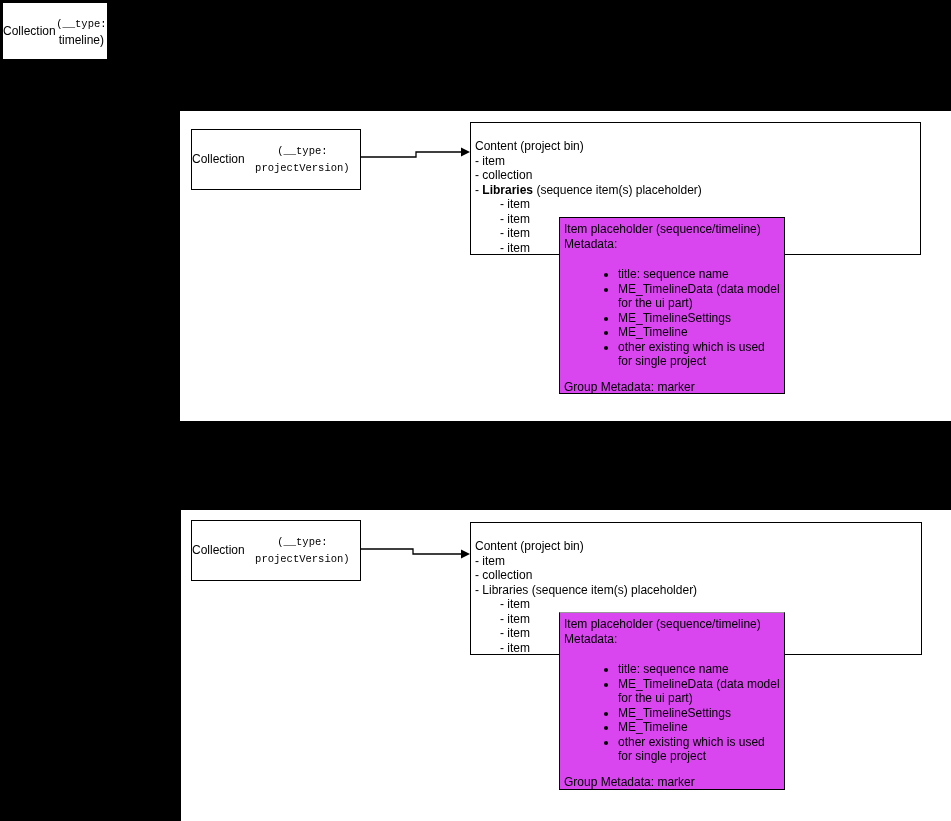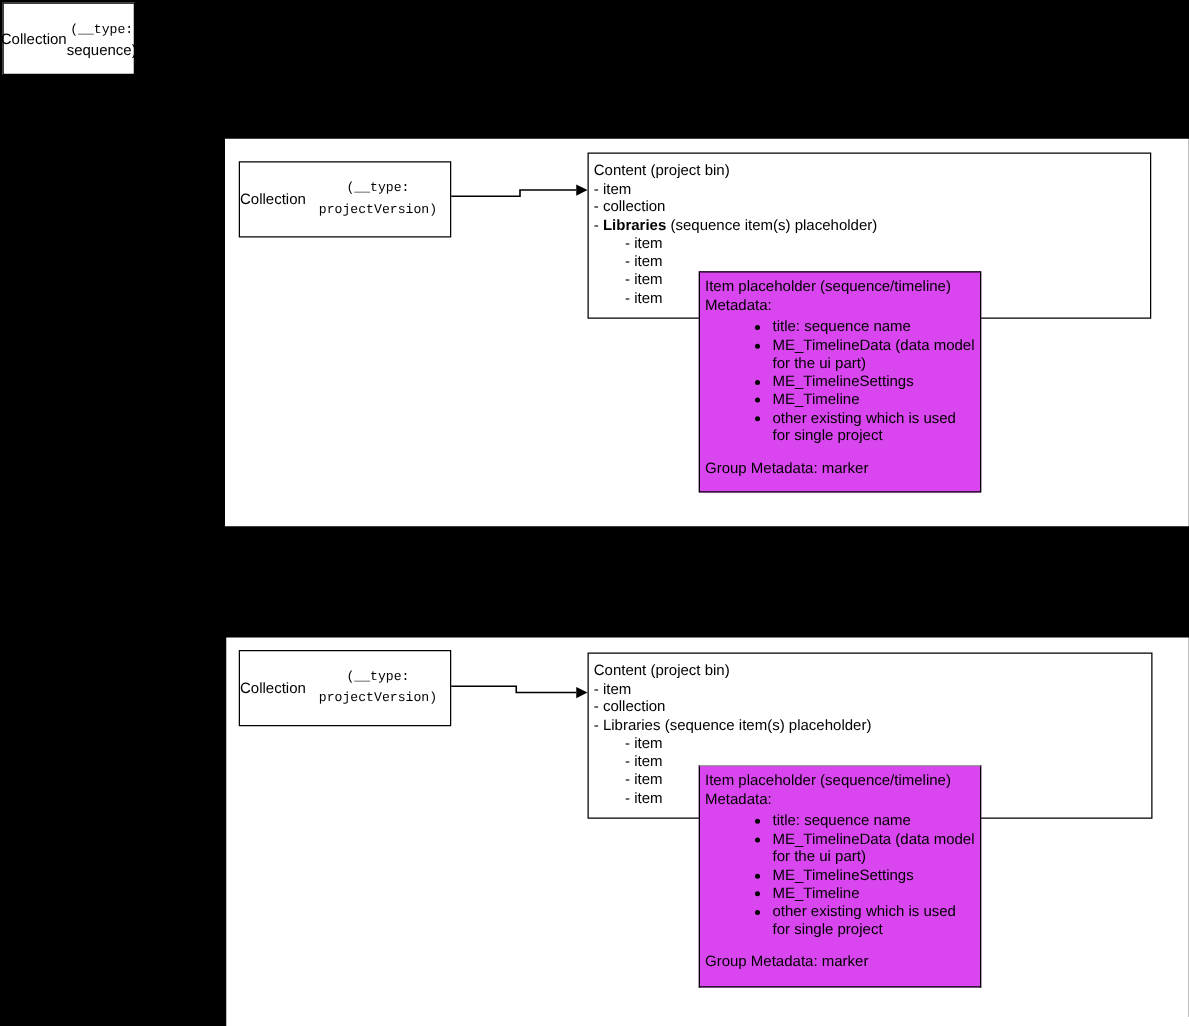--- a/index.html
+++ b/index.html
@@ -33,48 +33,48 @@
   .project-box { left: 2px; top: 2px; width: 106px; height: 58px; line-height: 16px; }
 
   .collection-box { width: 170px; height: 61px; }
   .p1 .collection-box { left: 11px; top: 18px; }
   .p2 .collection-box { left: 10px; top: 10px; }
 
   .content-box {
     position: absolute;
     background: #ffffff;
     border: 1px solid #000000;
-    padding: 6px 4px 0 4px;
+    padding: 16px 4px 0 4px;
     line-height: 14.5px;
   }
   .p1 .content-box { left: 290px; top: 11px; width: 451px; height: 133px; }
   .p2 .content-box { left: 289px; top: 12px; width: 452px; height: 133px; }
   .content-box .sub { padding-left: 25px; }
 
   .placeholder-box {
     position: absolute;
     background: #d946ef;
     border: 1px solid #000000;
     padding: 4px 4px 0 4px;
     line-height: 14.5px;
     z-index: 3;
   }
   .p1 .placeholder-box { left: 379px; top: 106px; width: 226px; height: 177px; }
   .p2 .placeholder-box { left: 378px; top: 102px; width: 226px; height: 178px; border-top-color: #999999; }
-  .placeholder-box ul { margin: 3px 0 11px 0; padding-left: 54px; }
+  .placeholder-box ul { margin: 16px 0 11px 0; padding-left: 54px; }
   .placeholder-box li { line-height: 14.5px; }
 
   .arrow-svg { position: absolute; left: 0; top: 0; z-index: 2; pointer-events: none; }
 </style>
 </head>
 <body>
 
 <div class="box centered-box project-box">
   <div>Collection</div>
-  <div><span class="mono">(__type: </span><span>sequence)</span></div>
+  <div><span class="mono">(__type: </span><span>timeline)</span></div>
 </div>
 
 <div class="panel panel-top p1">
 
   <div class="box centered-box collection-box">
     <div>Collection</div>
     <div class="mono">(__type: projectVersion)</div>
   </div>
 
   <svg class="arrow-svg" width="771" height="310" viewBox="0 0 771 310">

